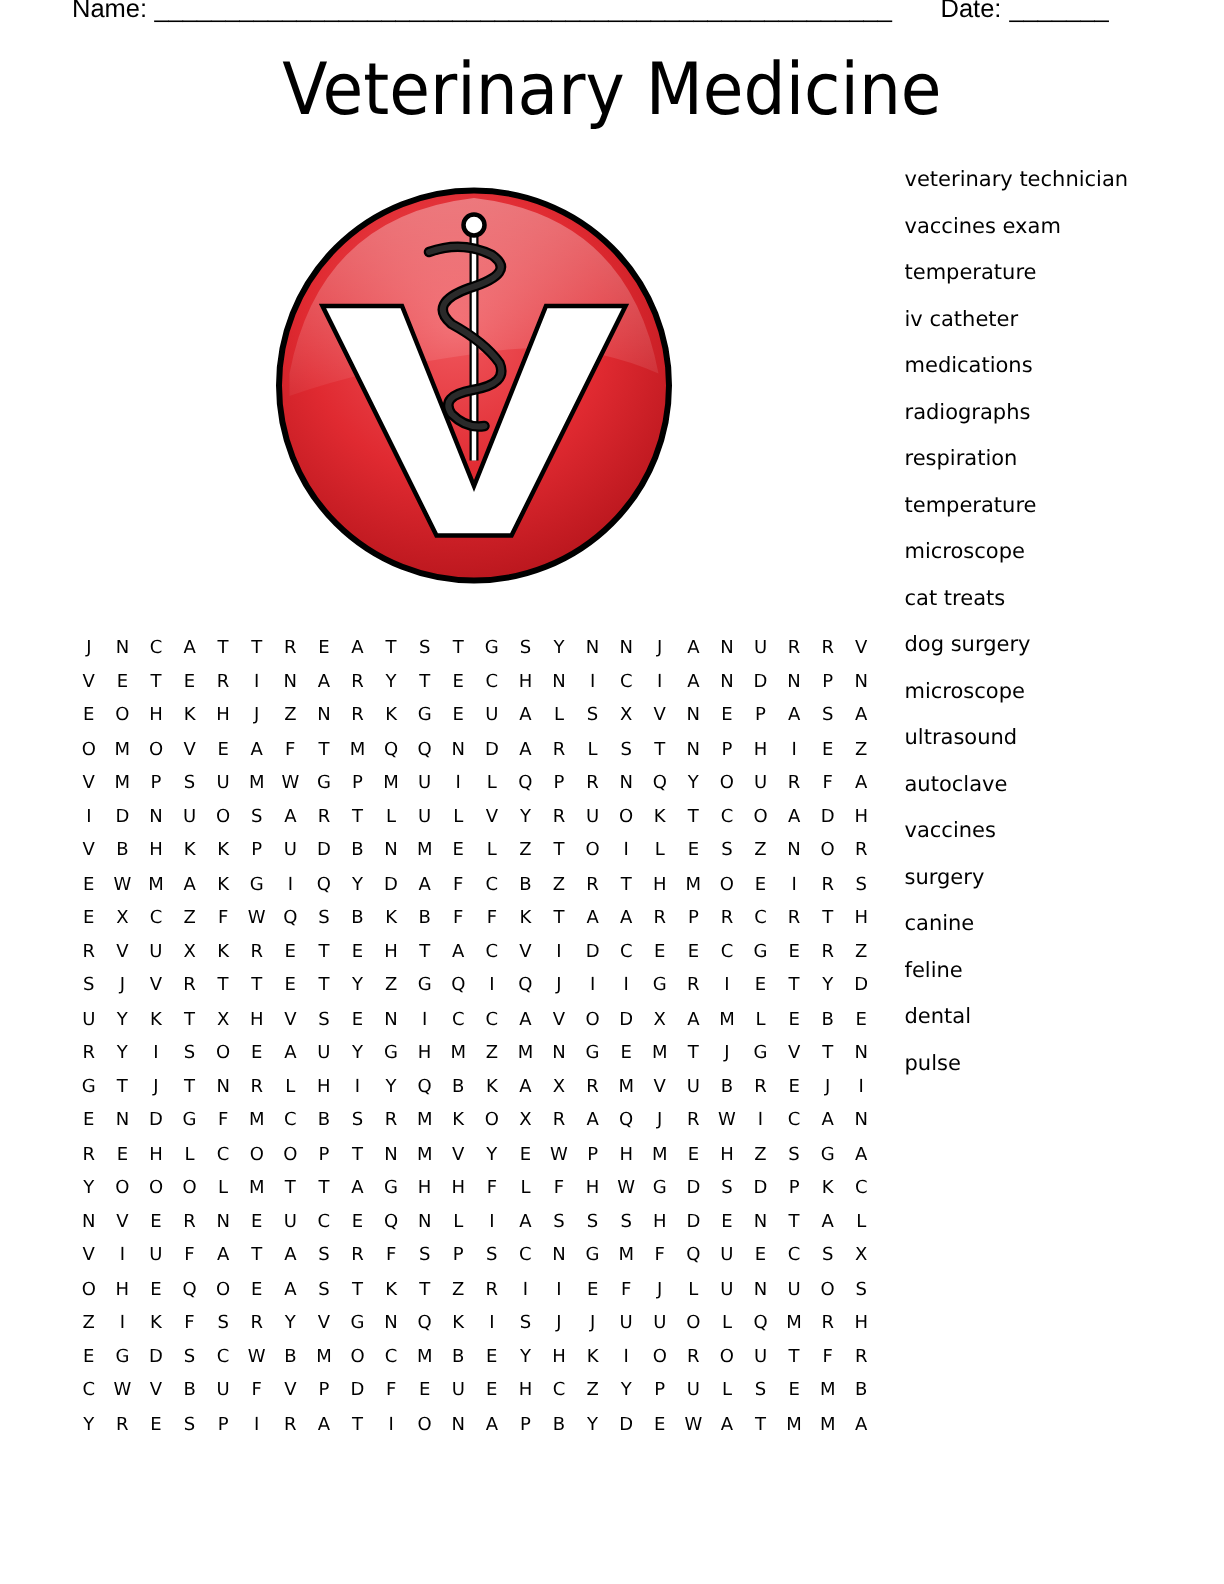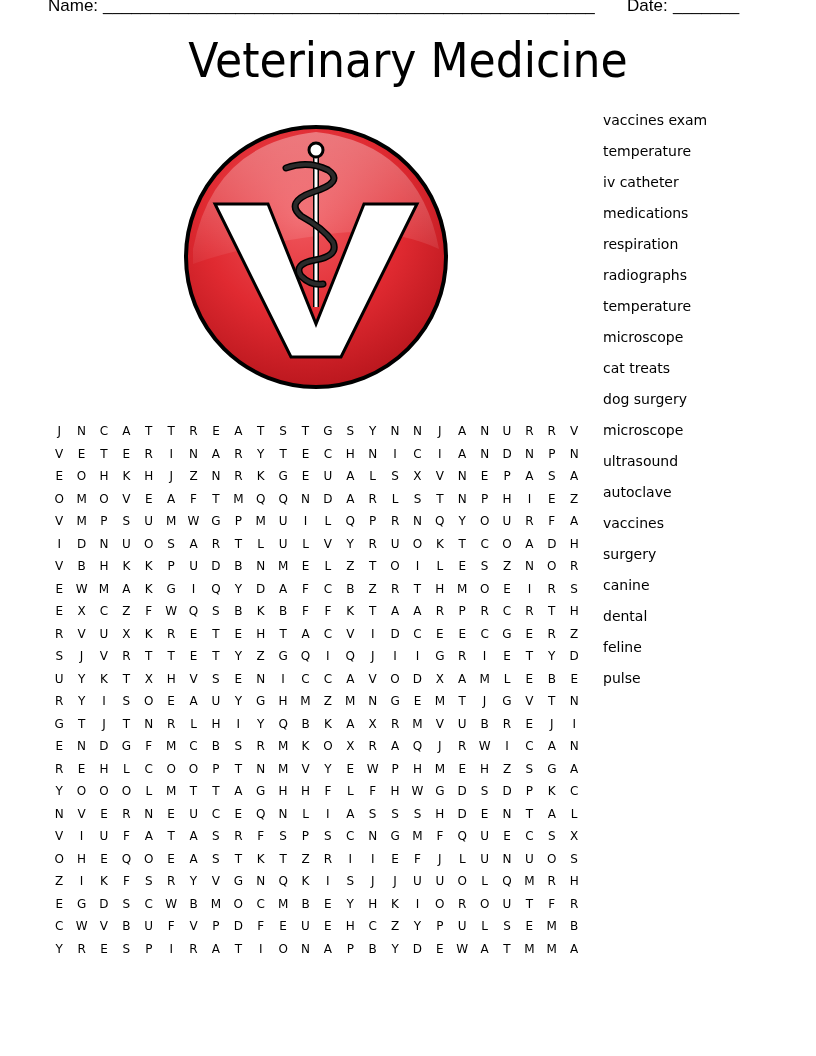--- a/index.html
+++ b/index.html
@@ -61,38 +61,39 @@
     <polygon points="32,80 85,80 133,200 181,80 234,80 158,233 108,233" fill="#ffffff" stroke="#000" stroke-width="3"></polygon>
     <line x1="133" y1="28" x2="133" y2="183" stroke="#000" stroke-width="6"></line>
     <line x1="133" y1="28" x2="133" y2="183" stroke="#fff" stroke-width="3"></line>
     <circle cx="133" cy="26" r="7" fill="#fff" stroke="#000" stroke-width="3"></circle>
     <path d="M103,44 Q125,36 145,46 Q162,58 130,68 Q102,78 118,92 Q140,104 150,118 Q156,132 132,136 Q110,140 118,152 Q128,162 140,160" fill="none" stroke="#000" stroke-width="7" stroke-linecap="round"></path>
     <path d="M103,44 Q125,36 145,46 Q162,58 130,68 Q102,78 118,92 Q140,104 150,118 Q156,132 132,136 Q110,140 118,152 Q128,162 140,160" fill="none" stroke="#2a2a2a" stroke-width="4" stroke-linecap="round"></path>
   </svg>
 </div>
 
 <div class="word-list">
+  <div class="word">veterinary technician</div>
   <div class="word">vaccines exam</div>
   <div class="word">temperature</div>
   <div class="word">iv catheter</div>
   <div class="word">medications</div>
+  <div class="word">radiographs</div>
   <div class="word">respiration</div>
-  <div class="word">radiographs</div>
   <div class="word">temperature</div>
   <div class="word">microscope</div>
   <div class="word">cat treats</div>
   <div class="word">dog surgery</div>
   <div class="word">microscope</div>
   <div class="word">ultrasound</div>
   <div class="word">autoclave</div>
   <div class="word">vaccines</div>
   <div class="word">surgery</div>
   <div class="word">canine</div>
+  <div class="word">feline</div>
   <div class="word">dental</div>
-  <div class="word">feline</div>
   <div class="word">pulse</div>
 </div>
 
 <div class="grid" id="grid">
     <div class="grid-row">
       <span class="cell">J</span>
       <span class="cell">N</span>
       <span class="cell">C</span>
       <span class="cell">A</span>
       <span class="cell">T</span>

